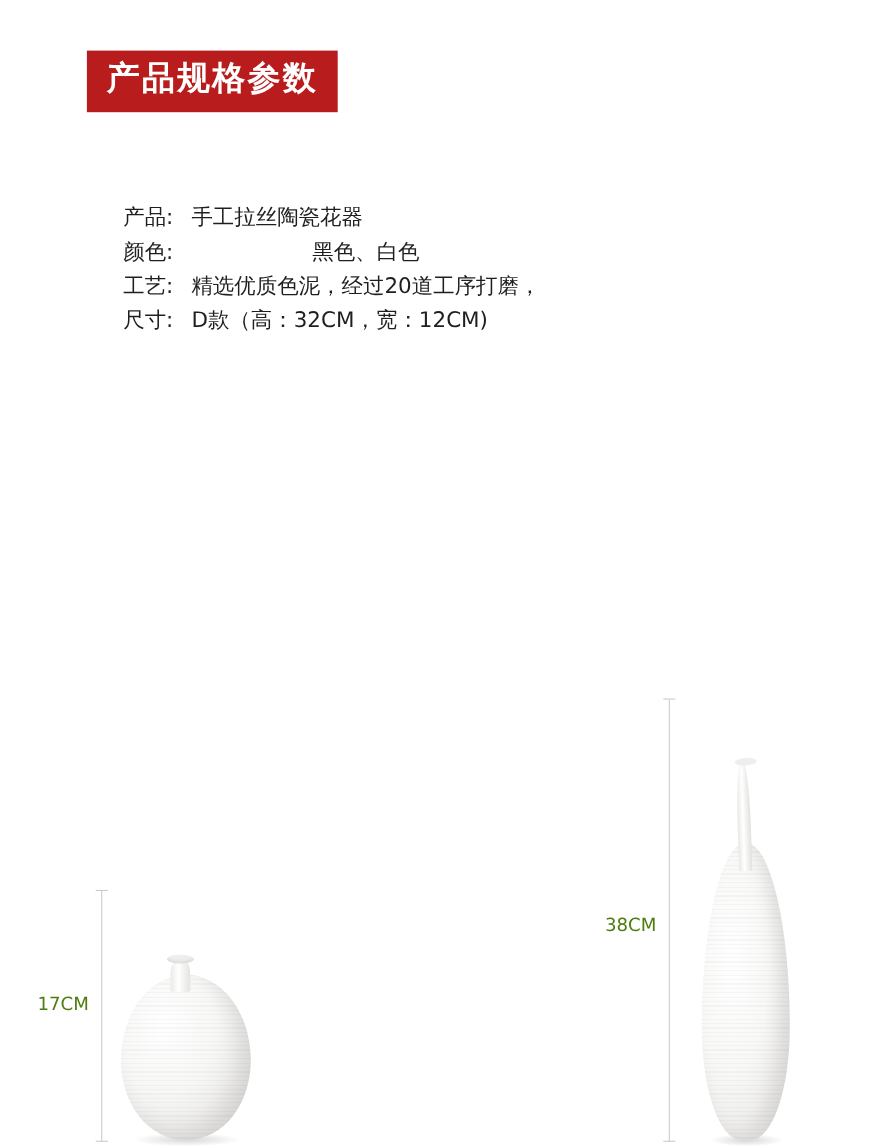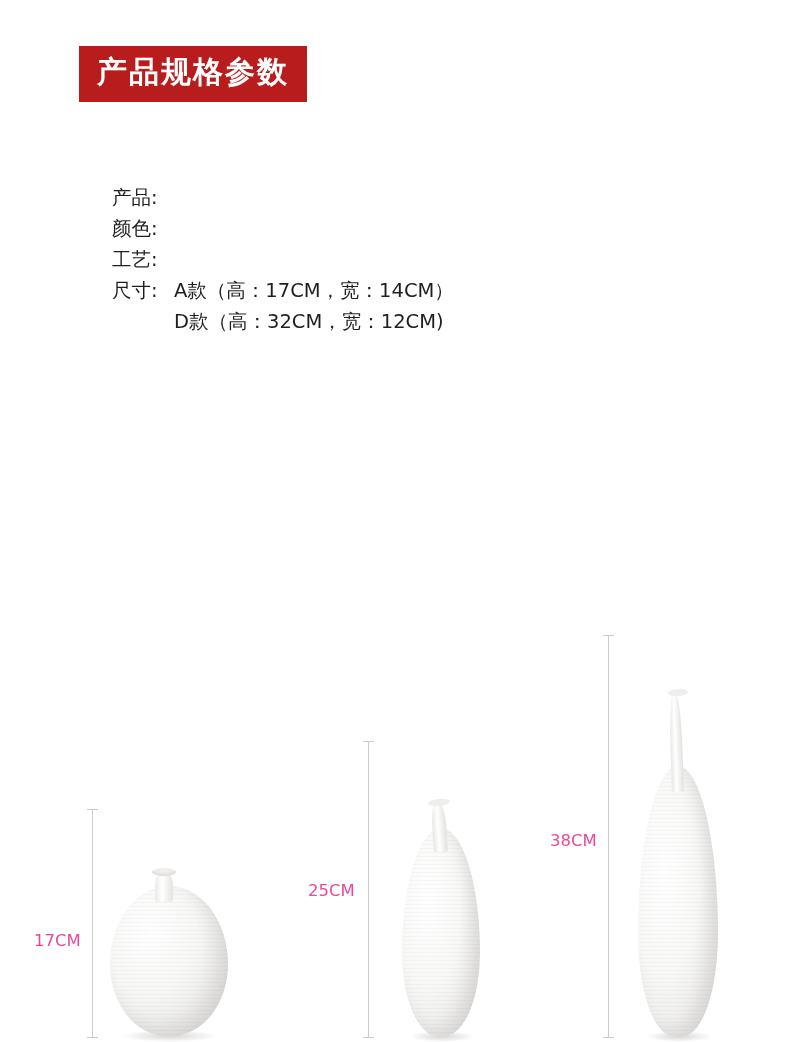--- a/index.html
+++ b/index.html
@@ -80,21 +80,21 @@
   }
   .gline.vert { width: 1px; }
   .tick {
     position: absolute;
     background: #c9cccf;
   }
   .tick.h { width: 11px; height: 1px; }
 
   .dim-label {
     position: absolute;
-    color: #ec4899;
+    color: #4d7c0f;
     font-size: 16.5px;
     white-space: nowrap;
   }
 
   
   #vaseA { left: 92px; width: 200px; height: 250px; }
   #vaseA .body {
     position: absolute;
     left: 18px;
     bottom: 6px;
@@ -237,75 +237,63 @@
 </style>
 </head>
 <body>
 
 <div class="title-banner">产品规格参数</div>
 
 <div class="spec-block">
 
   <div class="spec-row">
     <span class="spec-label">产品:</span>
+    <span class="spec-value">手工拉丝陶瓷花器</span>
   </div>
 
 
   <div class="spec-row">
     <span class="spec-label">颜色:</span>
     <span class="spec-value"></span>
+    <span class="spec-value">黑色、白色</span>
   </div>
 
   <div class="spec-row">
     <span class="spec-label">工艺:</span>
     <span class="spec-value">
+      <span class="cont-line">精选优质色泥，经过20道工序打磨，</span>
     </span>
   </div>
 
   <div class="spec-row">
     <span class="spec-label">尺寸:</span>
     <span class="spec-value sizes">
-      <span class="size-line">A款（高：17CM，宽：14CM）</span>
       <span class="size-line">D款（高：32CM，宽：12CM)</span>
     </span>
   </div>
 
 </div>
 
 <div class="vases">
 
   <div class="vase-group" id="vaseA">
     <div class="shadow"></div>
     <div class="body">
         <div class="texture"></div>
       </div>
     <div class="neck"></div>
     <div class="rim"></div>
 
     <div class="gline vert" style="left:0px; bottom:4px; height:228px;"></div>
     <div class="tick h" style="left:-5px; bottom:232px;"></div>
     <div class="tick h" style="left:-5px; bottom:4px;"></div>
-    <div class="dim-label" style="left:-58px; bottom:92px;text-align:right;">17CM</div>
-
-  </div>
-
-  <div class="vase-group" id="vaseB">
-    <div class="shadow"></div>
-    <div class="body">
-        <div class="texture"></div>
-      </div>
-    <div class="neck"></div>
-    <div class="rim"></div>
-
-    <div class="gline vert" style="left:8px; bottom:4px; height:296px;"></div>
-    <div class="tick h" style="left:3px; bottom:300px;"></div>
-    <div class="tick h" style="left:3px; bottom:4px;"></div>
-    <div class="dim-label" style="left:-52px; bottom:142px;">25CM</div>
-
-  </div>
+    <div class="dim-label" style="left:-58px; bottom:120px;text-align:right;">17CM</div>
+
+  </div>
+
 
   <div class="vase-group" id="vaseC">
     <div class="shadow"></div>
     <div class="body">
         <div class="texture"></div>
       </div>
     <div class="neck"></div>
     <div class="rim"></div>
 
     <div class="gline vert" style="left:8px; bottom:4px; height:402px;"></div>

